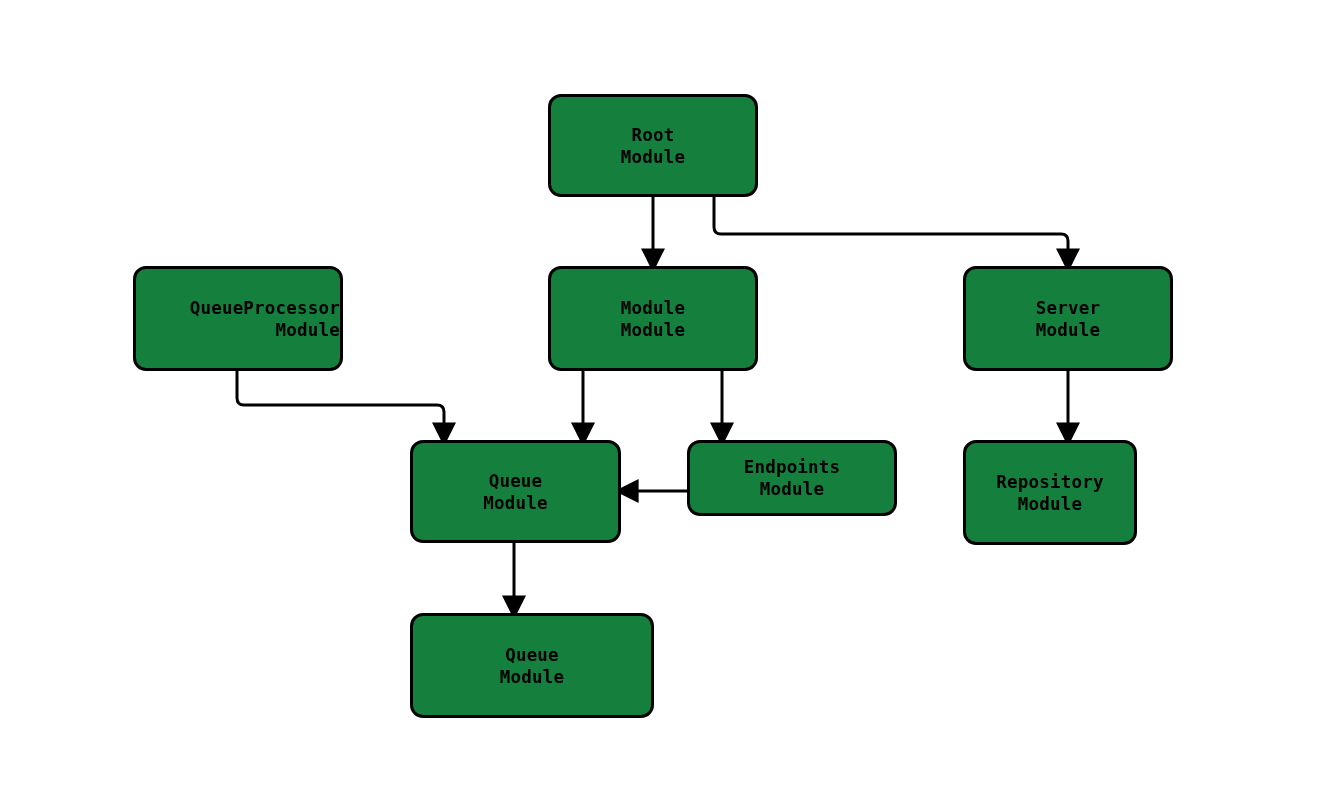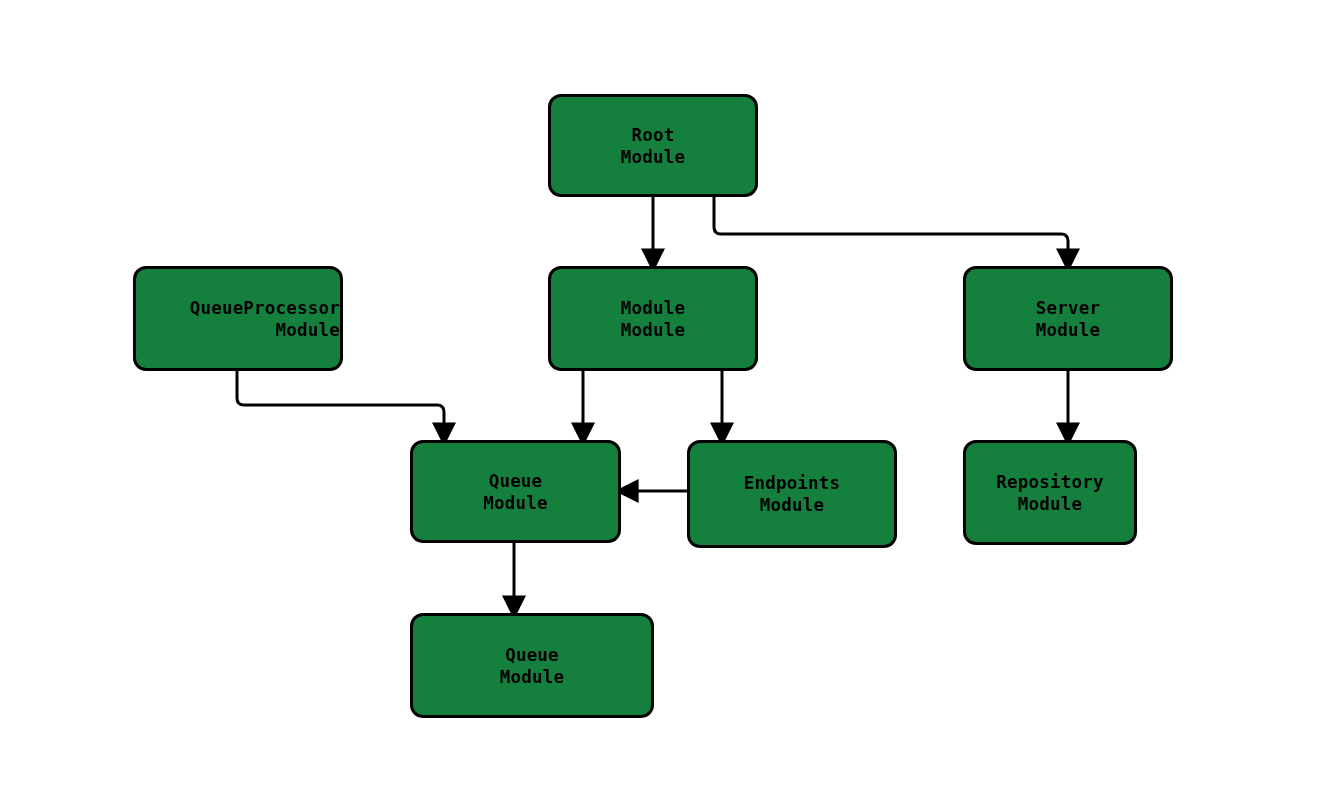--- a/index.html
+++ b/index.html
@@ -114,21 +114,21 @@
   <div class="node" style="left:963px; top:266px; width:210px; height:105px;">
     <div class="node-label">Server</div>
     <div class="node-label">Module</div>
   </div>
 
   <div class="node" style="left:410px; top:440px; width:211px; height:103px;">
     <div class="node-label">Queue</div>
     <div class="node-label">Module</div>
   </div>
 
-  <div class="node" style="left:687px; top:440px; width:210px; height:108px;">
+  <div class="node" style="left:687px; top:440px; width:210px; height:76px;">
     <div class="node-label">Endpoints</div>
     <div class="node-label">Module</div>
   </div>
 
   <div class="node" style="left:963px; top:440px; width:174px; height:105px;">
     <div class="node-label">Repository</div>
     <div class="node-label">Module</div>
   </div>
 
   <div class="node" style="left:410px; top:613px; width:244px; height:105px;">

